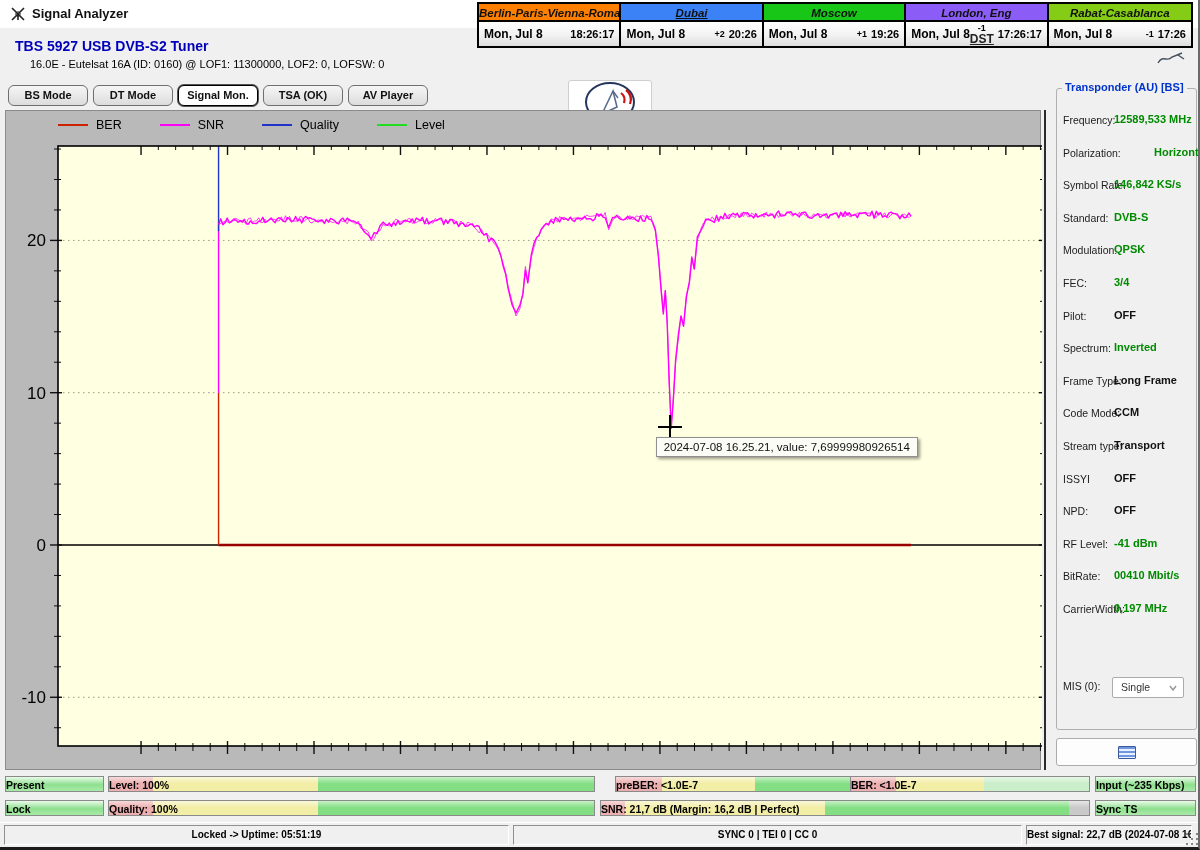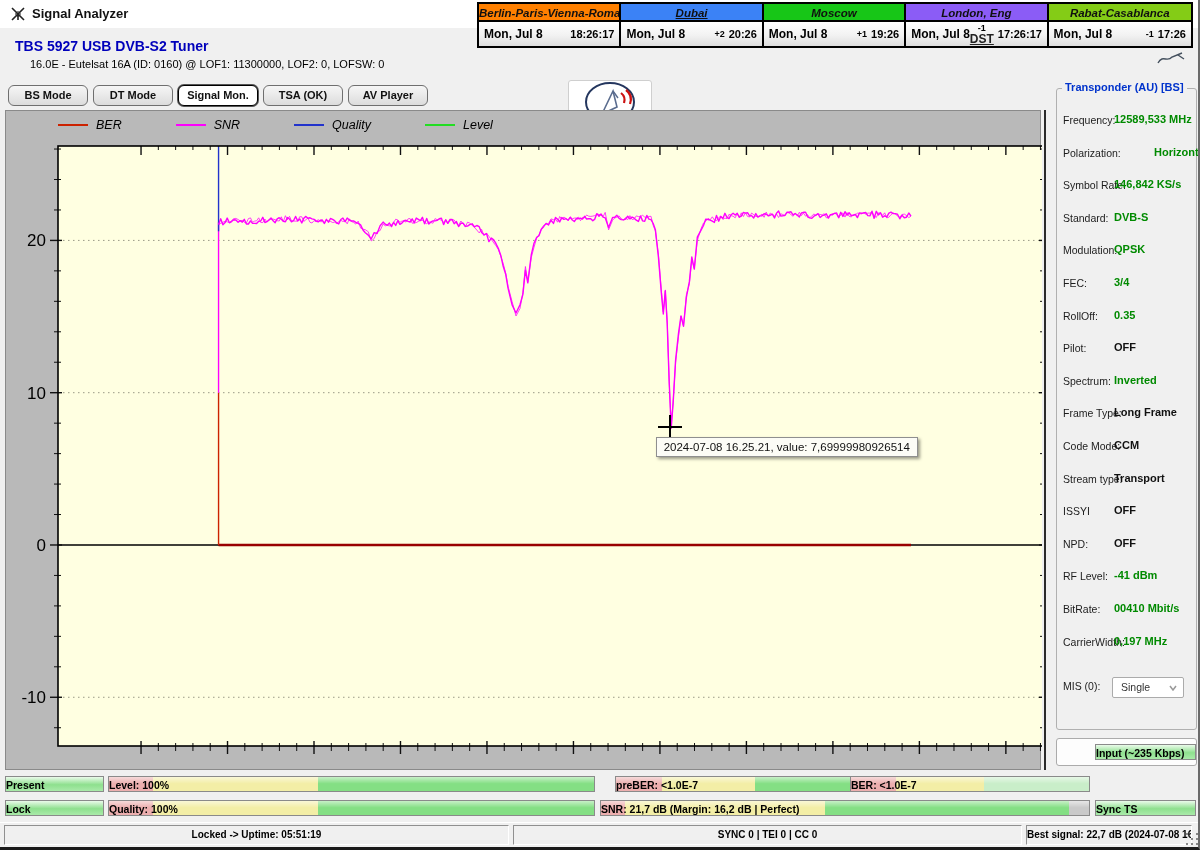--- a/index.html
+++ b/index.html
@@ -34,21 +34,21 @@
   .tab { width:80px; height:21px; font-size:11px; font-weight:bold; color:#111; text-align:center; line-height:19px;
          background:linear-gradient(180deg,#f6f6f6,#dcdcdc); border:1px solid #6f6f6f; border-radius:6px; cursor:pointer; }
   .tab.active { background:#ffffff; border:1px solid #000; box-shadow:0 0 0 1px #555; font-weight:bold; }
 
   
   .logo { position:absolute; left:568px; top:80px; width:84px; height:56px; background:#ffffff; border:1px solid #cfcfcf; border-radius:3px; text-align:center; }
   .logo-text { font-size:8px; font-weight:bold; color:#cc1111; letter-spacing:.4px; margin-top:-2px; }
 
   
   .chart-panel { position:absolute; left:5px; top:110px; width:1036px; height:660px; background:#b9b9b9; border:1px solid #8a8a8a; }
-  .legend { position:absolute; left:52px; top:7px; display:flex; gap:54px; align-items:center;font-style:italic; }
+  .legend { position:absolute; left:52px; top:7px; display:flex; gap:38px; align-items:center; }
   .legend-item { display:flex; align-items:center; gap:8px; }
   .legend-swatch { width:30px; height:2px; }
   .legend-label { font-size:12.5px; color:#000; }
   .chart-svg { position:absolute; left:0; top:0; }
   .splitter { position:absolute; left:1044px; top:110px; width:2px; height:660px; background:#2a2a2a; cursor:col-resize; }
 
   .crosshair { position:absolute; width:24px; height:24px; pointer-events:none; }
   .crosshair:before, .crosshair:after { content:""; position:absolute; background:#000; }
   .crosshair:before { left:11px; top:0; width:2px; height:24px; }
   .crosshair:after { left:0; top:11px; width:24px; height:2px; }
@@ -400,24 +400,20 @@
       </div>
       <div class="tp-row">
         <span class="tp-label">Modulation:</span>
                  <span class="tp-value" style="color: rgb(0, 138, 0);">QPSK</span>
       </div>
       <div class="tp-row">
         <span class="tp-label">FEC:</span>
                  <span class="tp-value" style="color: rgb(0, 138, 0);">3/4</span>
       </div>
       <div class="tp-row">
-        <span class="tp-label">RollOff:</span>
-                 <span class="tp-value" style="color: rgb(0, 138, 0);">0.35</span>
-      </div>
-      <div class="tp-row">
         <span class="tp-label">Pilot:</span>
                  <span class="tp-value" style="color: rgb(17, 17, 17);">OFF</span>
       </div>
       <div class="tp-row">
         <span class="tp-label">Spectrum:</span>
                  <span class="tp-value" style="color: rgb(0, 138, 0);">Inverted</span>
       </div>
       <div class="tp-row">
         <span class="tp-label">Frame Type:</span>
                  <span class="tp-value" style="color: rgb(17, 17, 17);">Long Frame</span>
@@ -462,21 +458,21 @@
   </div>
 </div>
 <div class="export-btn">
   <div class="disk-icon"></div>
 </div>
 
 <div class="sbox green-ind" style="left:5px;   top:776px; width:99px;">Present</div>
 <div class="sbox bar-level" style="left:108px; top:776px; width:487px;">Level: 100%</div>
 <div class="sbox bar-prebar" style="left:600px; top:776px; width:245px;margin-left:15px;">preBER: &lt;1.0E-7</div>
 <div class="sbox bar-ber" style="left:850px; top:776px; width:240px;">BER: &lt;1.0E-7</div>
-<div class="sbox green-ind" style="left:1095px; top:744px; width:101px;">Input (~235 Kbps)</div>
+<div class="sbox green-ind" style="left:1095px; top:776px; width:101px;">Input (~235 Kbps)</div>
 
 <div class="sbox green-ind" style="left:5px;   top:800px; width:99px;">Lock</div>
 <div class="sbox bar-level" style="left:108px; top:800px; width:487px;">Quality: 100%</div>
 <div class="sbox bar-snr" style="left:600px; top:800px; width:490px;">SNR: 21,7 dB (Margin: 16,2 dB | Perfect)</div>
 <div class="sbox green-ind" style="left:1095px; top:800px; width:101px;">Sync TS</div>
 
 <div class="statusbar">
   <div class="sb-sect" style="left:4px; width:505px;">Locked -&gt; Uptime: 05:51:19</div>
   <div class="sb-sect" style="left:513px; width:509px;">SYNC 0 | TEI 0 | CC 0</div>
   <div class="sb-sect" style="left:1026px; width:166px;">Best signal: 22,7 dB (2024-07-08 16:58)</div>

